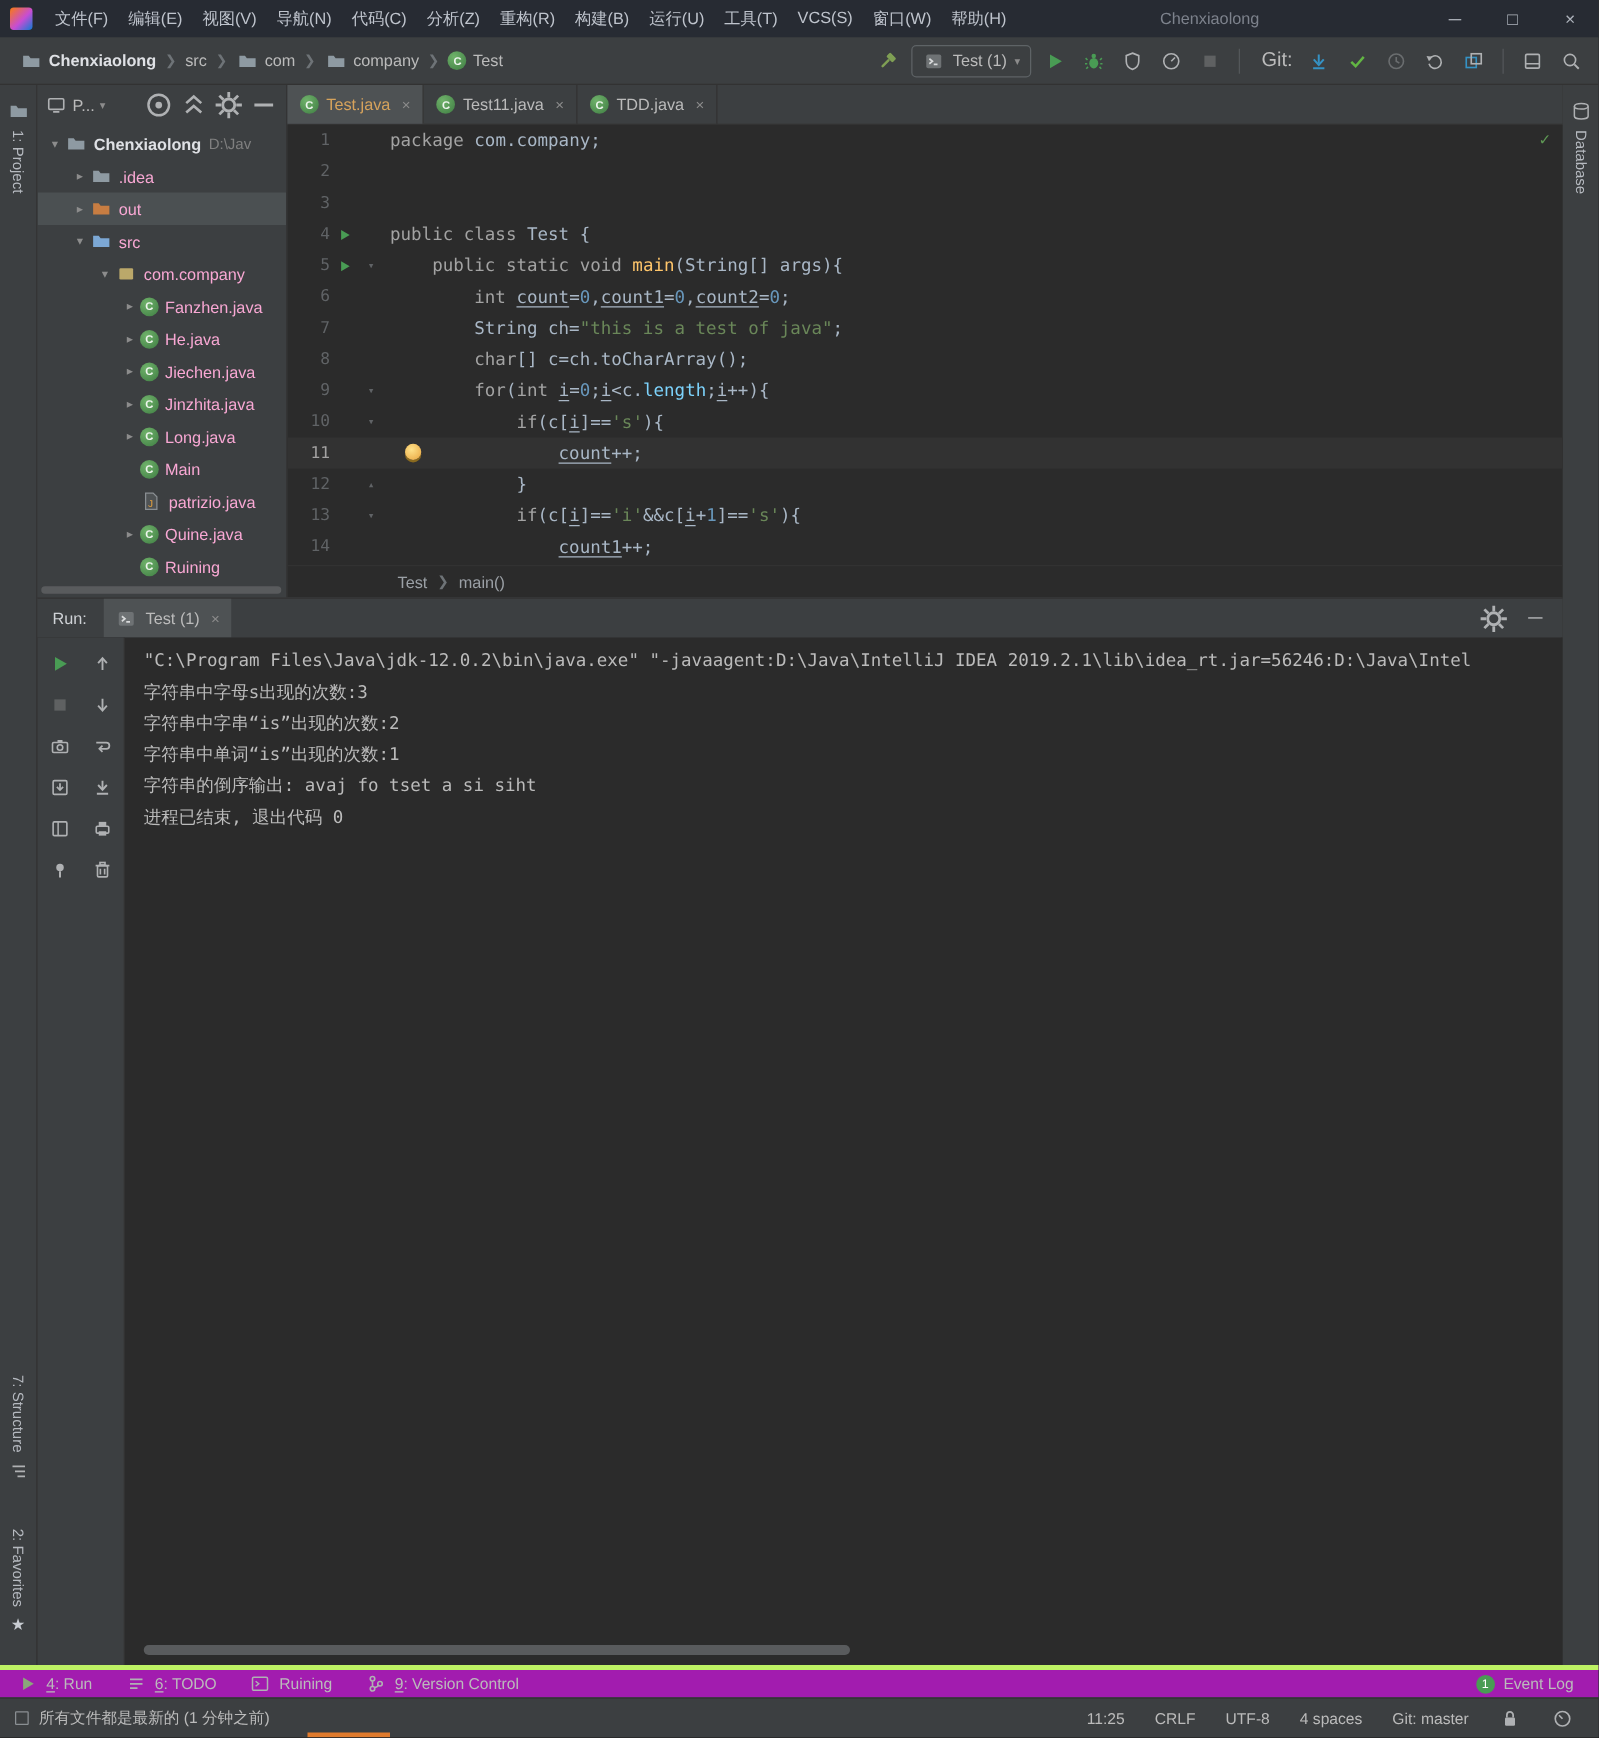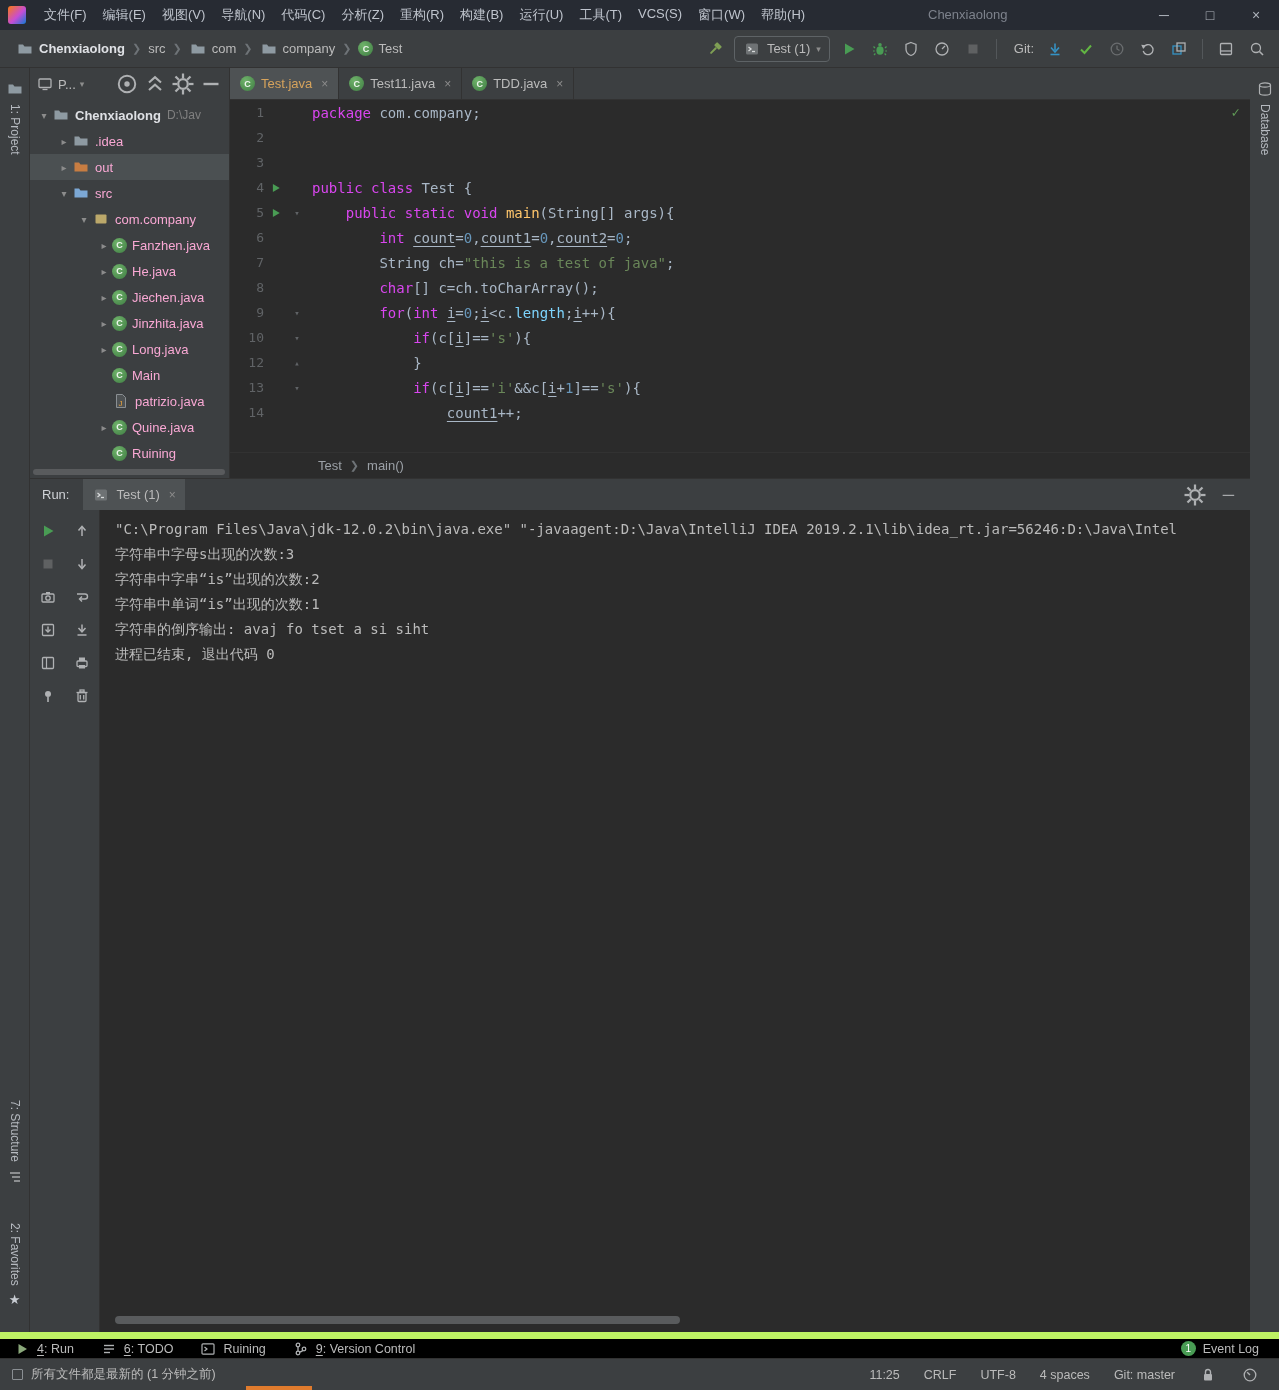--- a/index.html
+++ b/index.html
@@ -24,21 +24,21 @@
           border-bottom:1px solid #323232;display:flex;align-items:center;}
   .crumbs{display:flex;align-items:center;padding-left:14px;font-size:13px;}
   .crumb{display:flex;align-items:center;gap:5px;color:#bbbbbb;padding:2px 2px;}
   .crumb.bold .crumb-label{color:#dfe1e5;font-weight:bold;}
   .crumb-sep{color:#6e7377;margin:0 5px;font-size:11px;}
   .nav-actions{margin-left:auto;display:flex;align-items:center;gap:7px;padding-right:10px;}
   .navbtn{width:24px;height:24px;display:flex;align-items:center;justify-content:center;border-radius:3px;}
   .vsep{width:1px;height:20px;background:#53575a;margin:0 4px;}
   .runbox{display:flex;align-items:center;gap:6px;border:1px solid #5e6366;border-radius:4px;
           padding:2px 8px;font-size:13px;color:#bbbbbb;height:26px;}
-  .git-label{font-size:13px;color:#bbbbbb;margin:0 2px 0 6px;}
+  .git-label{font-size:16px;color:#bbbbbb;margin:0 2px 0 6px;}
 
   
   .ic{width:18px;height:18px;display:inline-flex;align-items:center;justify-content:center;flex:none;}
   .ic svg{width:16px;height:16px;display:block;}
   .clsicon{width:15px;height:15px;border-radius:50%;flex:none;
            background:radial-gradient(circle at 35% 30%,#6fb26a,#3f7d43);
            color:#eef5ee;font-size:9px;font-weight:bold;display:inline-flex;
            align-items:center;justify-content:center;}
 
   
@@ -78,21 +78,21 @@
                font-family:"DejaVu Sans Mono",monospace;font-size:14px;overflow:hidden;}
   .eline{position:relative;height:25px;display:flex;align-items:center;}
   .eline.current{background:#323232;}
   .gut{width:76px;flex:none;display:flex;align-items:center;height:100%;}
   .lnum{width:34px;text-align:right;color:#606366;font-size:13px;flex:none;}
   .eline.current .lnum{color:#a4a3a3;}
   .runmark{width:24px;text-align:center;flex:none;display:inline-flex;justify-content:center;}
   .runmark svg{width:10px;height:10px;}
   .foldmark{width:18px;text-align:center;color:#606366;font-size:9px;flex:none;}
   .code{white-space:pre;color:#a9b7c6;margin-left:6px;}
-  .tk-k{color:#d946ef;margin-top:22px;} .tk-s{color:#6a8759;} .tk-n{color:#6897bb;}
+  .tk-k{color:#a3a3a3;margin-top:22px;} .tk-s{color:#6a8759;} .tk-n{color:#6897bb;}
   .tk-f{color:#ffc66b;} .tk-d{color:#7dd3fc;}
   .tk-u{text-decoration:underline;text-underline-offset:3px;}
   .bulb{position:absolute;left:94px;top:5px;width:13px;height:13px;border-radius:50%;
         background:radial-gradient(circle at 40% 35%,#ffe28a,#e8a33d);box-shadow:0 2px 0 #8a6a1f;}
   .editor-check{position:absolute;right:10px;top:4px;color:#5f9955;font-size:14px;}
 
   .ecrumbs{position:absolute;left:230px;top:452px;width:1020px;height:26px;background:#2b2b2b;
            border-top:1px solid #323232;display:flex;align-items:center;padding-left:88px;
            font-size:13px;color:#9ba0a6;gap:8px;}
   .ecrumb-sep{color:#6e7377;font-size:11px;}
@@ -109,22 +109,22 @@
                 border-right:1px solid #323232;}
   .run-col{position:absolute;top:8px;width:34px;display:flex;flex-direction:column;gap:7px;align-items:center;}
   .run-col.c1{left:1px;} .run-col.c2{left:35px;}
   .tbtn{width:26px;height:26px;display:flex;align-items:center;justify-content:center;border-radius:3px;}
   .console{position:absolute;left:71px;top:0;right:0;bottom:20px;padding:7px 0 0 14px;
            font-family:"DejaVu Sans Mono",monospace;font-size:14px;line-height:25px;
            color:#bbbbbb;white-space:pre;overflow:hidden;}
   .console-thumb{position:absolute;left:85px;bottom:8px;width:565px;height:8px;border-radius:4px;background:#595b5d;}
 
   
-  .bottombar{position:absolute;left:0;bottom:32px;width:100%;height:26px;background:#000000;
-             border-top:7px solid #bef264;display:flex;align-items:center;font-size:12.5px;color:#bbbbbb;}
+  .bottombar{position:absolute;left:0;bottom:32px;width:100%;height:26px;background:#a21caf;
+             border-top:4px solid #bef264;display:flex;align-items:center;font-size:12.5px;color:#bbbbbb;}
   .bbitem{display:flex;align-items:center;gap:6px;padding:0 13px;height:100%;}
   .bb-right{margin-left:auto;display:flex;align-items:center;gap:7px;padding-right:20px;}
   .badge{width:15px;height:15px;border-radius:50%;background:#499c54;color:#fff;font-size:10px;
          display:flex;align-items:center;justify-content:center;}
   .mn{text-decoration:underline;text-underline-offset:2px;}
 
   .statusbar{position:absolute;left:0;bottom:0;width:100%;height:32px;background:#3c3f41;
              border-top:1px solid #323232;display:flex;align-items:center;
              font-size:12.5px;color:#bbbbbb;padding:0 12px;}
   .sb-left{display:flex;align-items:center;gap:8px;}
@@ -650,20 +650,29 @@
         <span class="code"><span class="tk-p">        </span><span class="tk-k">for</span><span class="tk-p">(</span><span class="tk-k">int</span><span class="tk-p"> </span><span class="tk-u">i</span><span class="tk-p">=</span><span class="tk-n">0</span><span class="tk-p">;</span><span class="tk-u">i</span><span class="tk-p">&lt;c.</span><span class="tk-d">length</span><span class="tk-p">;</span><span class="tk-u">i</span><span class="tk-p">++){</span></span>
       </div>
       <div class="eline">
         <div class="gut">
           <span class="lnum">10</span>
           <span class="runmark"></span>
           <span class="foldmark">▾</span>
         </div>
         <span class="code"><span class="tk-p">            </span><span class="tk-k">if</span><span class="tk-p">(c[</span><span class="tk-u">i</span><span class="tk-p">]==</span><span class="tk-s">'s'</span><span class="tk-p">){</span></span>
       </div>
+      <div class="eline current">
+        <div class="gut">
+          <span class="lnum">11</span>
+          <span class="runmark"></span>
+          <span class="foldmark"></span>
+        </div>
+        <span class="code"><span class="tk-p">                </span><span class="tk-u">count</span><span class="tk-p">++;</span></span>
+        <span class="bulb"></span>
+      </div>
       <div class="eline">
         <div class="gut">
           <span class="lnum">12</span>
           <span class="runmark"></span>
           <span class="foldmark">▴</span>
         </div>
         <span class="code"><span class="tk-p">            }</span></span>
       </div>
       <div class="eline">
         <div class="gut">

